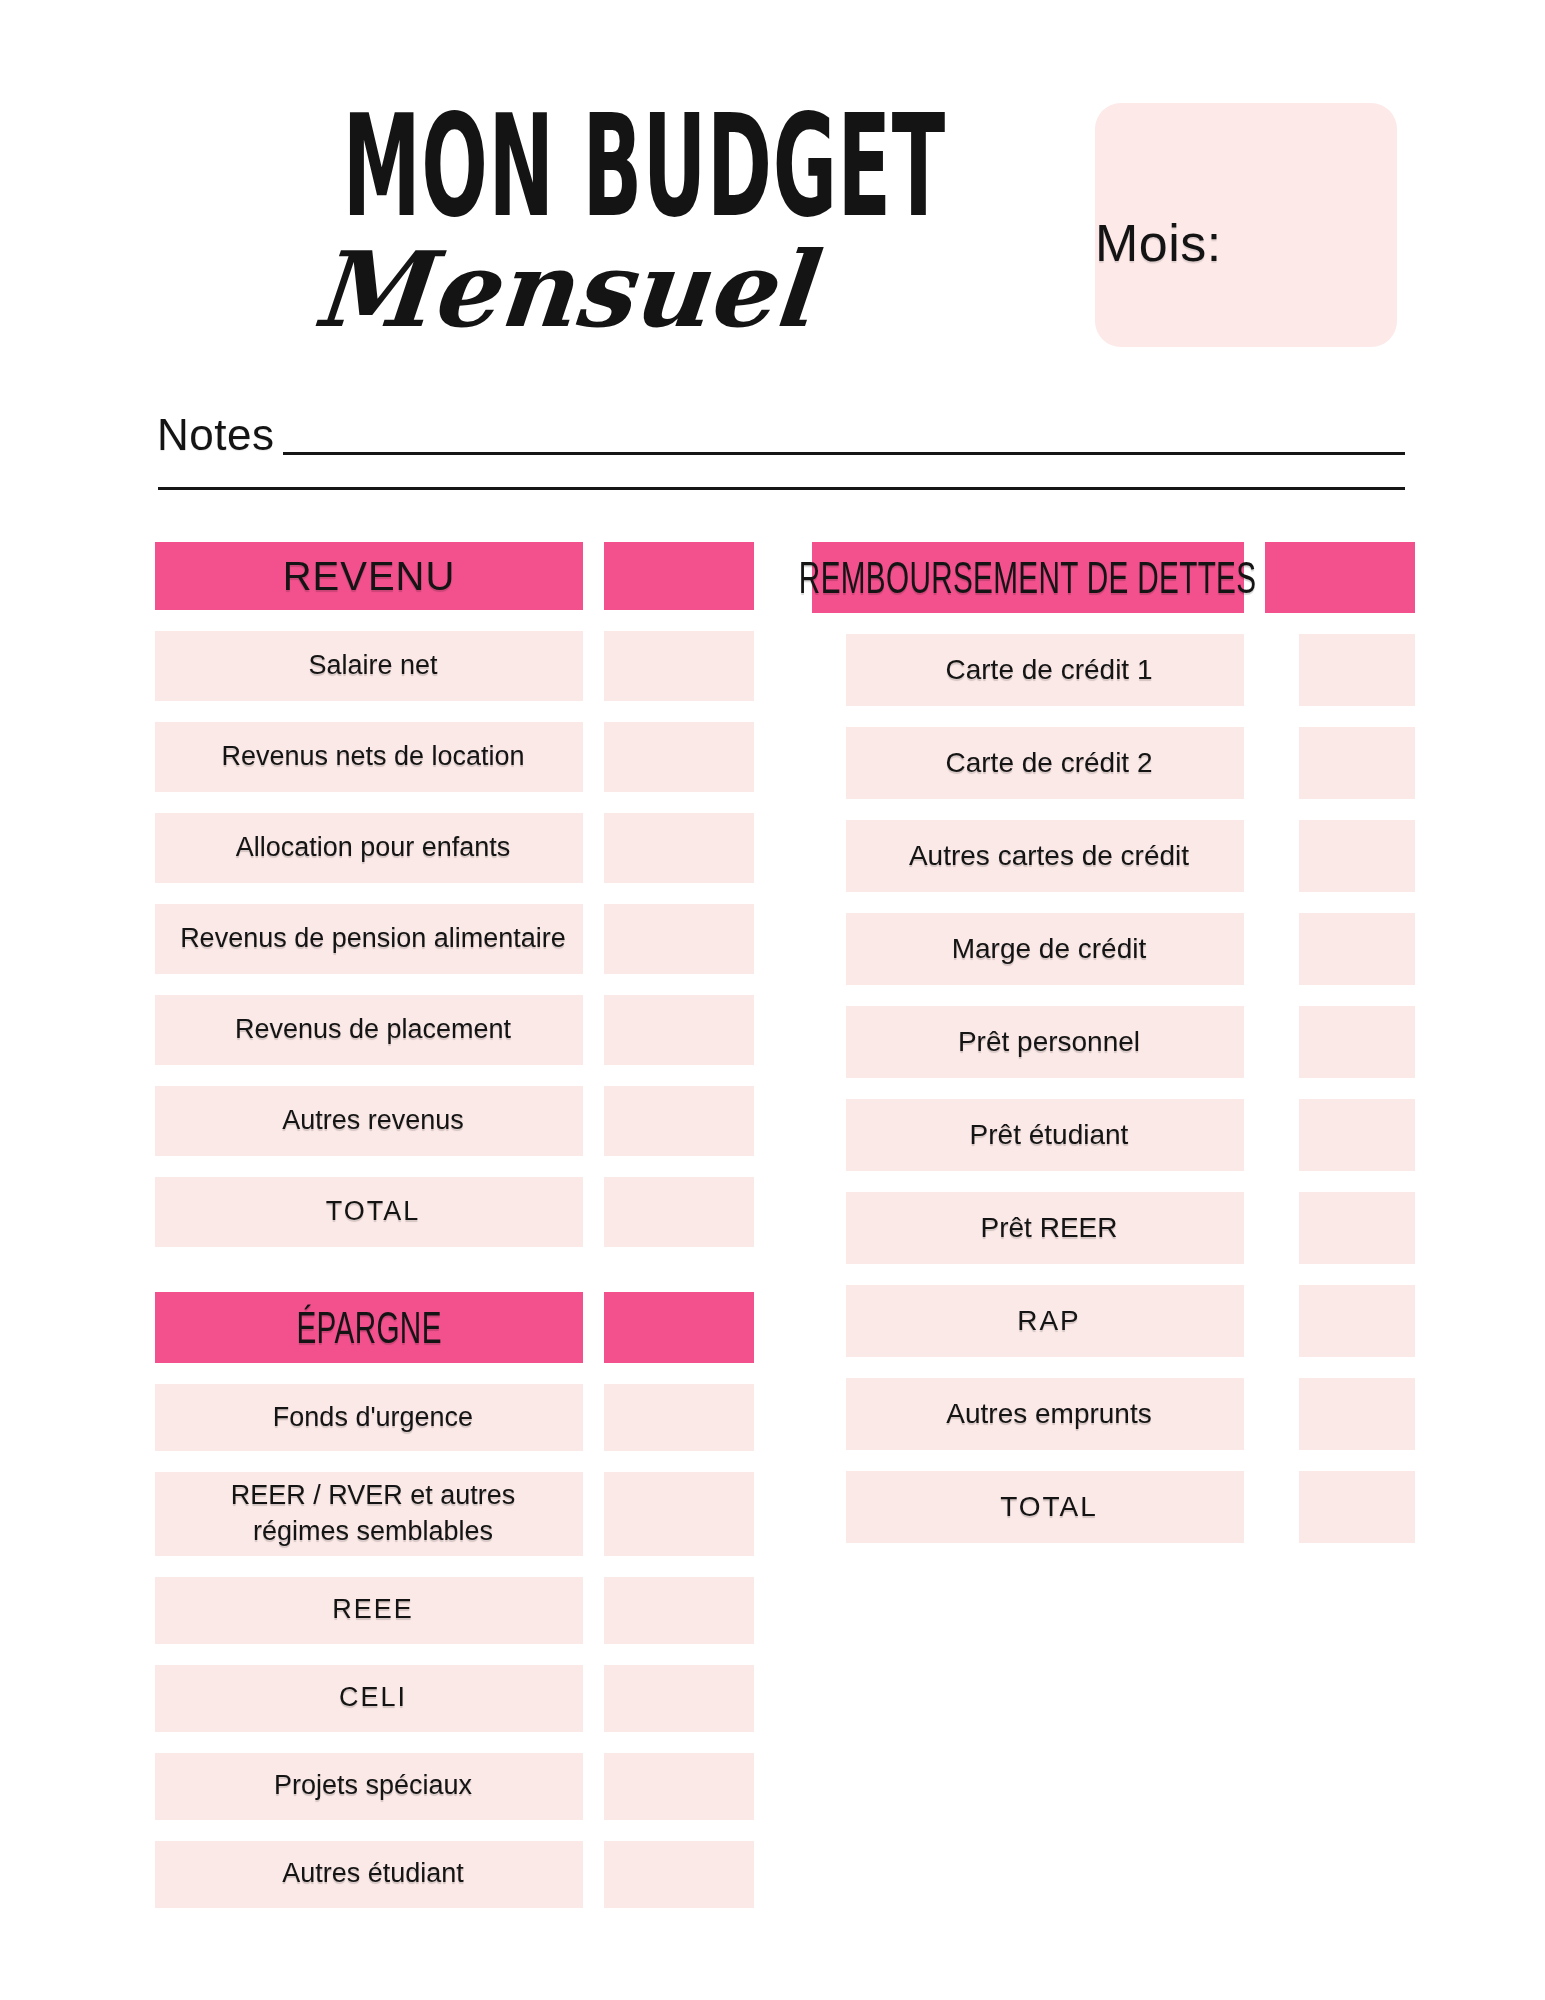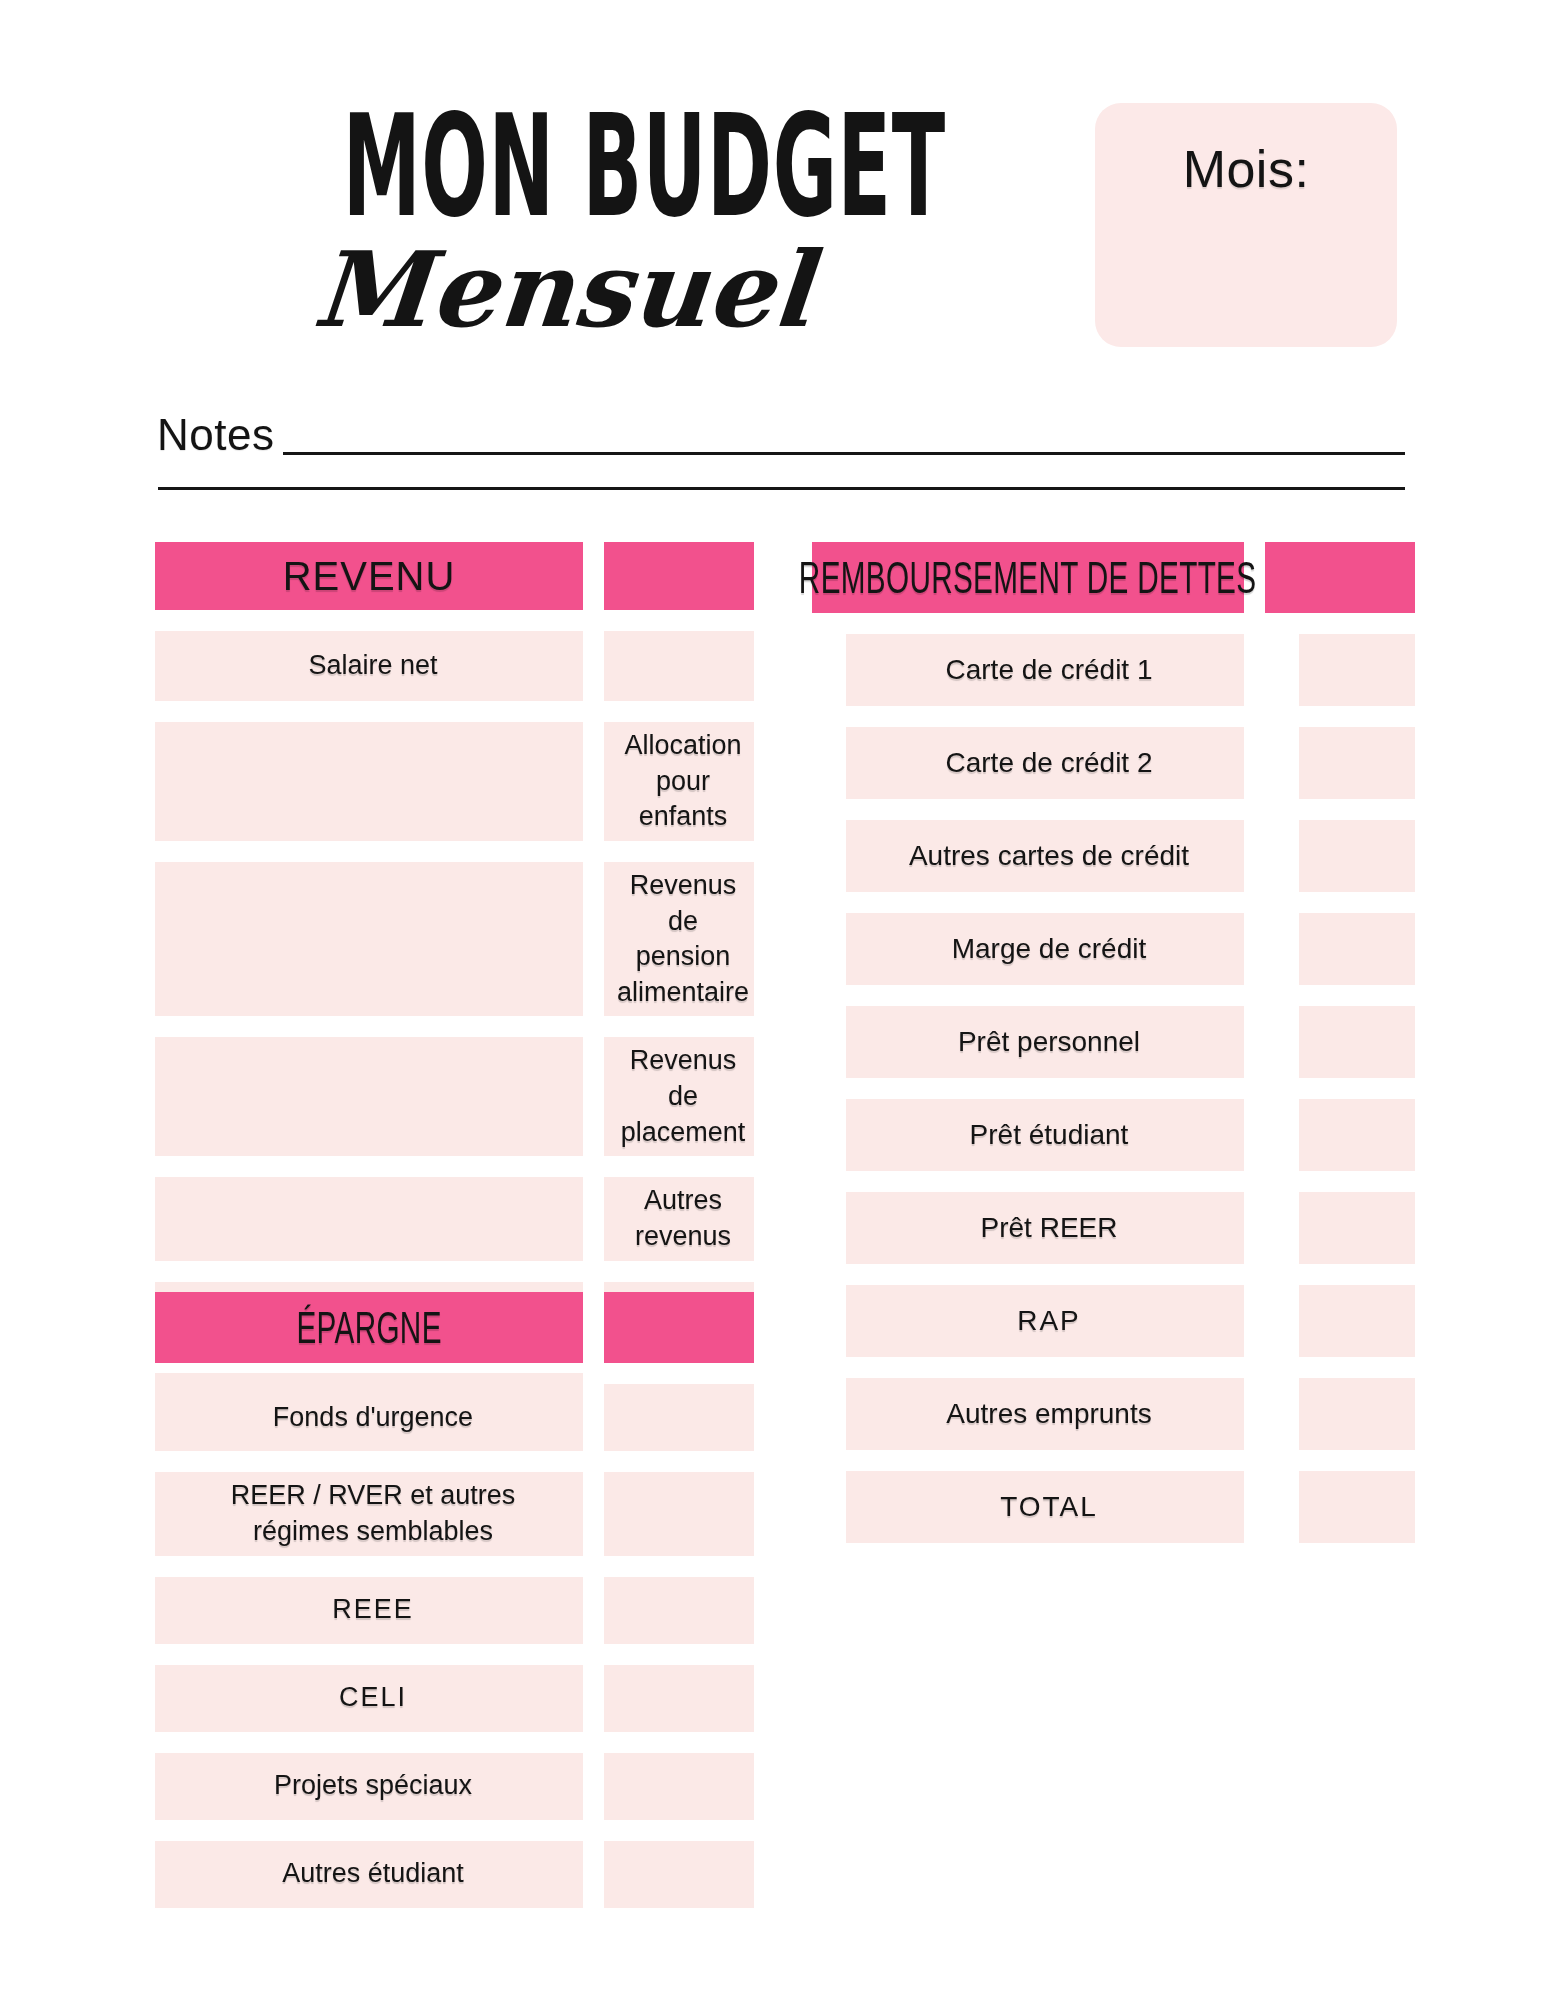--- a/index.html
+++ b/index.html
@@ -41,21 +41,21 @@
     transform:skewX(-8deg);
     transform-origin:center;
     white-space:nowrap;
   }
 
   
   .mois-box{
     position:absolute;left:1095px;top:103px;width:302px;height:244px;
     background:var(--moispink);
     border-radius:26px;
-    display:flex;flex-direction:column;align-items:center;
+    display:flex;flex-direction:row;align-items:center;
   }
   .mois-label{
     margin-top:36px;
     font-size:52px;
     letter-spacing:0.5px;
     text-shadow:0 2px 1px rgba(0,0,0,0.12);
   }
   .mois-input{flex:1;width:100%;}
 
   
@@ -136,20 +136,23 @@
 
   <div id="table-revenu" class="budget-table t-left">
       <div class="cell header">
         <span>REVENU</span>
       </div>
       <div class="cell header"></div>
       <div class="cell rowcell">
         <span>Salaire net</span>
       </div>
       <div class="cell rowcell"></div>
+      <div class="cell rowcell">
+        <span>Revenus nets de location</span>
+      </div>
       <div class="cell rowcell"></div>
       <div class="cell rowcell">
         <span>Allocation pour enfants</span>
       </div>
       <div class="cell rowcell"></div>
       <div class="cell rowcell">
         <span>Revenus de pension alimentaire</span>
       </div>
       <div class="cell rowcell"></div>
       <div class="cell rowcell">

